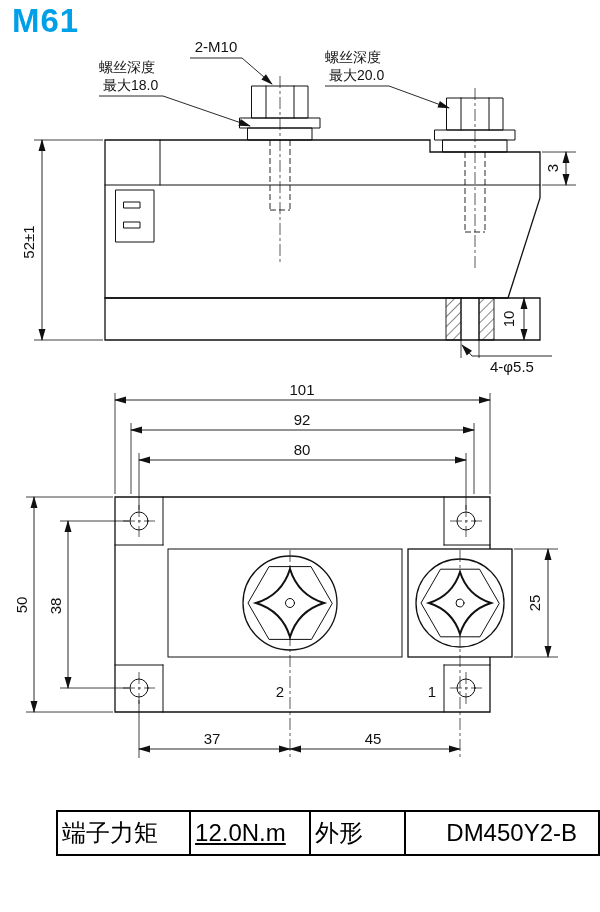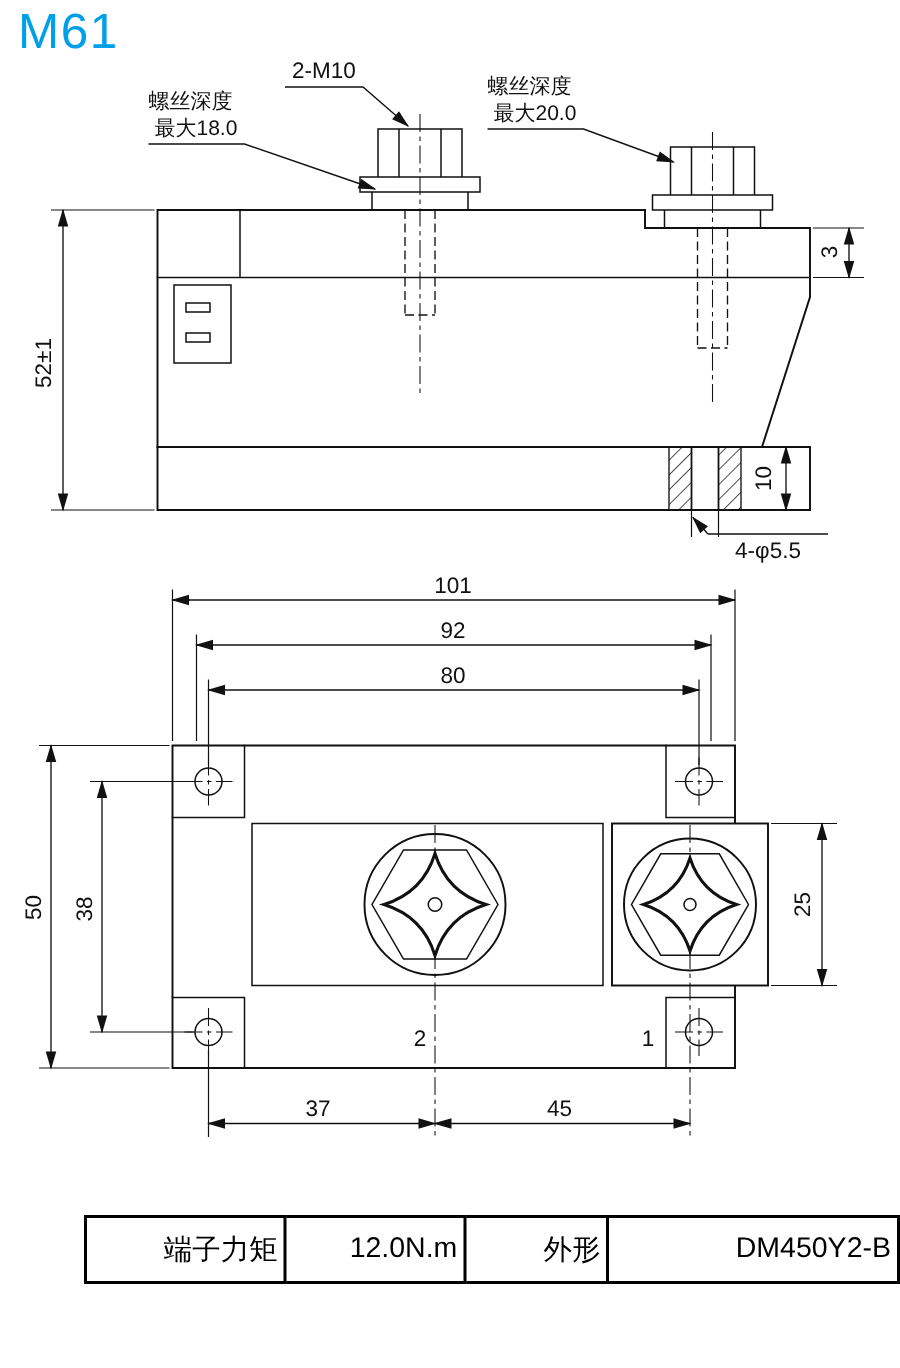--- a/index.html
+++ b/index.html
@@ -2,42 +2,42 @@
 <html><head>
 <meta charset="utf-8">
 <style>
   html,body { margin:0; padding:0; background:#fff; }
   body {
     width:600px; height:912px; position:relative; overflow:hidden;
     font-family:"Liberation Sans", sans-serif;
   }
   .title {
     position:absolute; top:2px; left:12px;
-    font-size:33px; font-weight:normal; color:#00a0e9; letter-spacing:1px;
+    font-size:33px; font-weight:bold; color:#00a0e9; letter-spacing:1px;
   }
   svg { display:block; }
   svg text { fill:#111; font-family:"Liberation Sans", sans-serif; }
   .dimtxt { font-size:15px; }
   .cjktxt { font-size:14px; }
   .lbltxt { font-size:15px; }
   .ln   { stroke:#111; stroke-width:1.3; fill:none; stroke-linecap:square; }
   .ln2  { stroke:#111; stroke-width:1;   fill:none; stroke-linecap:square; }
   .wfill{ stroke:#111; stroke-width:1.3; fill:#fff; }
   .ext  { stroke:#111; stroke-width:0.8; fill:none; }
   .diml { stroke:#111; stroke-width:0.9; fill:none; }
   .cl   { stroke:#111; stroke-width:0.7; fill:none; stroke-dasharray:12 3 3 3; }
   .hid  { stroke:#111; stroke-width:0.9; fill:none; stroke-dasharray:6 3; }
   .cross{ stroke:#111; stroke-width:2;   fill:#fff; }
   .spec-table { border-collapse:collapse; margin:20px 0 0 56px; }
   .spec-table td {
-    border:2px solid #000; text-align:right; vertical-align:middle;
-    font-size:19px; height:42px; padding:0 4px;
+    border:2px solid #000; text-align:left; vertical-align:middle;
+    font-size:24px; height:42px; padding:0 4px;
   }
   .spec-table .c1 { width:124px; }
-  .spec-table .c2 { width:110px; }
+  .spec-table .c2 { width:110px;text-decoration:underline; }
   .spec-table .c3 { width:86px; }
   .spec-table .c4 { width:148px;padding-left:40px; }
 </style>
 </head>
 <body>
 
 <div class="title">M61</div>
 
 <svg width="600" height="790" viewBox="0 0 600 790">
   <defs>

